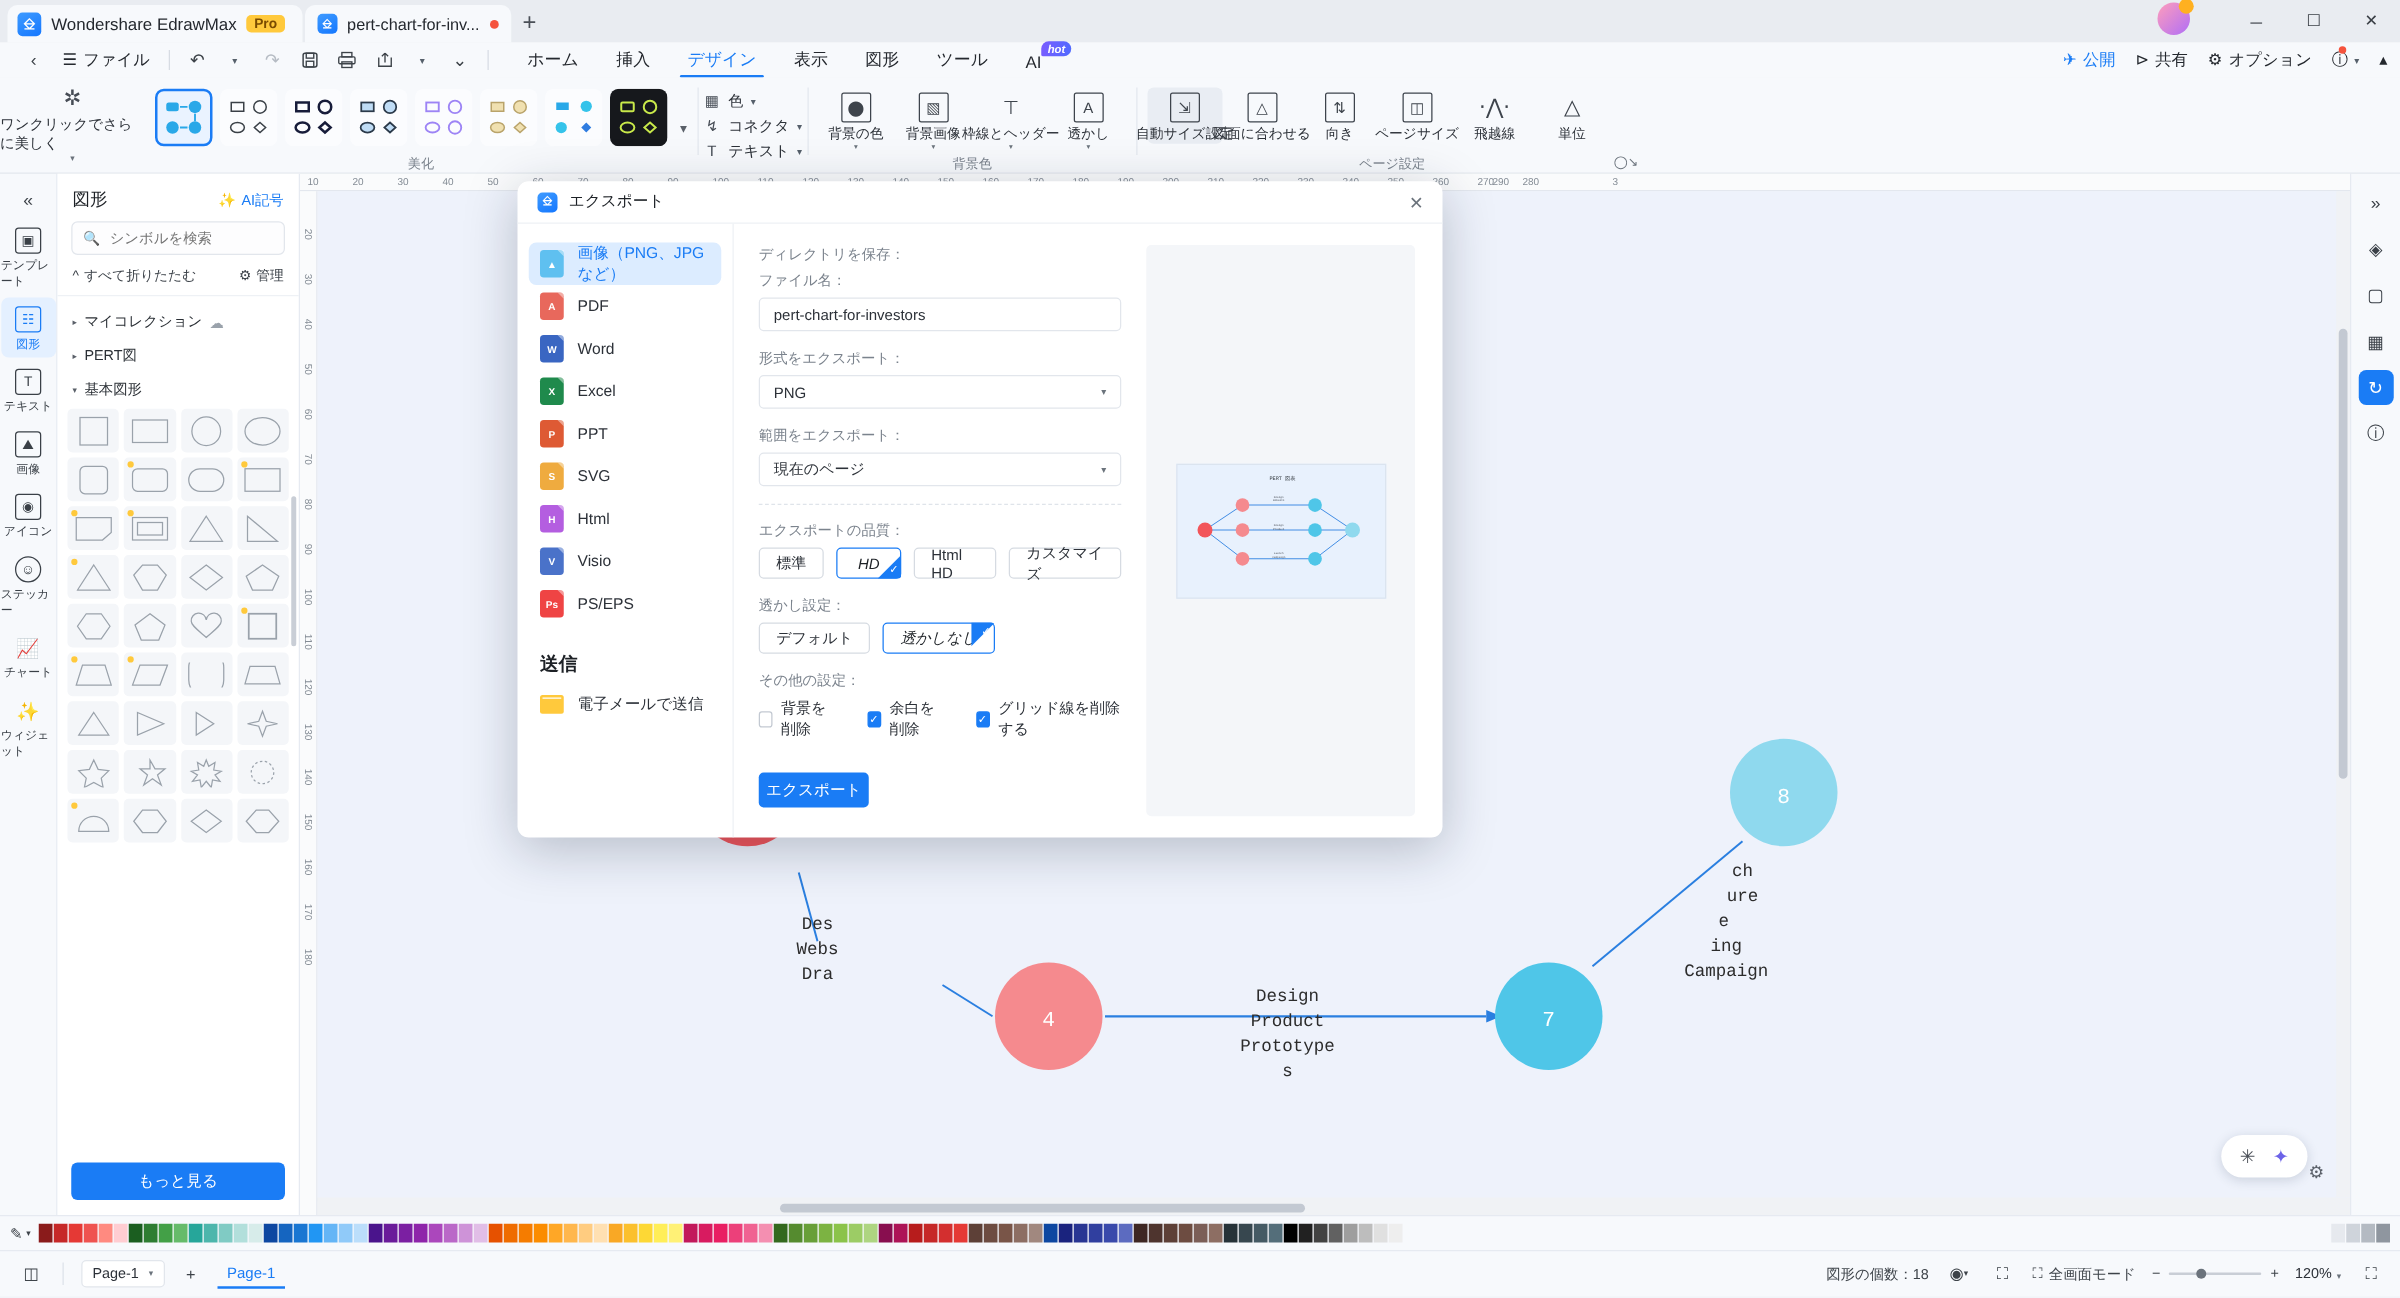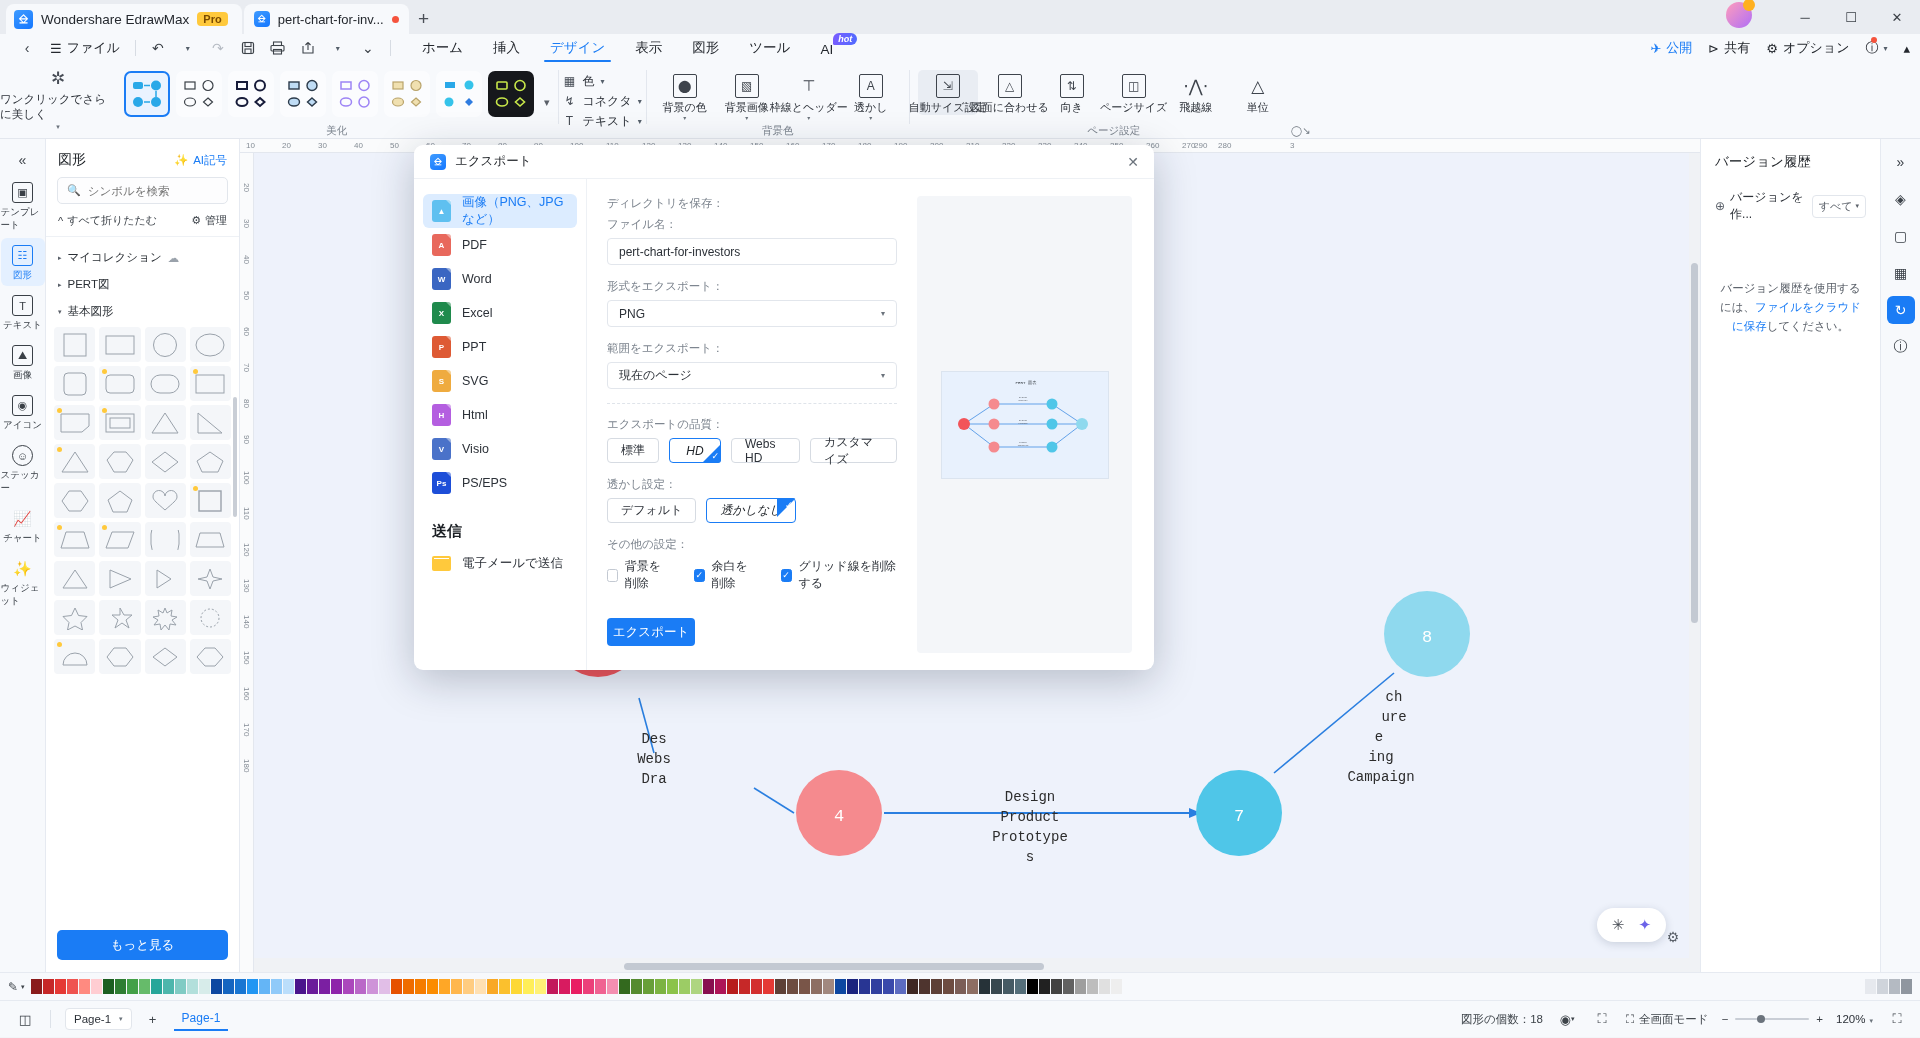--- a/index.html
+++ b/index.html
@@ -982,36 +982,20 @@
           <div class="thumb"></div>
         </div>
 
       <div class="ai-fab">
         <span style="color:#4a4f57">✳</span>
         <span style="color:#6c63e8">✦</span>
       </div>
       <div class="settings-fab">⚙</div>
     </div>
 
-    <div class="rpanel">
-      <div class="rp-title">バージョン履歴</div>
-      <div class="rp-row">
-        <div class="rp-create">
-          <span style="color:#5a6069">⊕</span>
-          <span>バージョンを作...</span>
-        </div>
-        <div class="rp-select">
-          <span>すべて</span>
-          <span style="font-size:7px">▾</span>
-        </div>
-      </div>
-      <div class="rp-note">
-        <span>バージョン履歴を使用するには、</span><a href="#">ファイルをクラウドに保存</a><span>してください。</span>
-      </div>
-    </div>
 
     <div class="rrail">
       <div class="rr">»</div>
       <div class="rr">◈</div>
       <div class="rr">▢</div>
       <div class="rr">▦</div>
       <div class="rr active">↻</div>
       <div class="rr">ⓘ</div>
     </div>
   </div>
@@ -1192,21 +1176,21 @@
           </div>
           <div class="fmt">
             <div class="fmt-ic" style="background:#b45ee0">H</div>
             <span>Html</span>
           </div>
           <div class="fmt">
             <div class="fmt-ic" style="background:#4a72c9">V</div>
             <span>Visio</span>
           </div>
           <div class="fmt">
-            <div class="fmt-ic" style="background:#1d4ed8">Ps</div>
+            <div class="fmt-ic" style="background:#ef4444">Ps</div>
             <span>PS/EPS</span>
           </div>
 
           <div class="send-title">送信</div>
           <div class="send-row">
             <div class="mailic" actable="false"></div>
             <span>電子メールで送信</span>
           </div>
         </div>
 
@@ -1232,21 +1216,21 @@
 
           <div class="dashline"></div>
 
           <div class="s-label">エクスポートの品質：</div>
           <div class="chipsrow">
             <div class="chip">標準</div>
             <div class="chip act">
               <span>HD</span>
               <span class="tick">✓</span>
             </div>
-            <div class="chip">Webs HD</div>
+            <div class="chip">Html HD</div>
             <div class="chip">カスタマイズ</div>
           </div>
 
           <div class="s-label">透かし設定：</div>
           <div class="chipsrow">
             <div class="chip">デフォルト</div>
             <div class="chip act tr">
               <span>透かしなし</span>
               <span class="tick">✓</span>
             </div>

